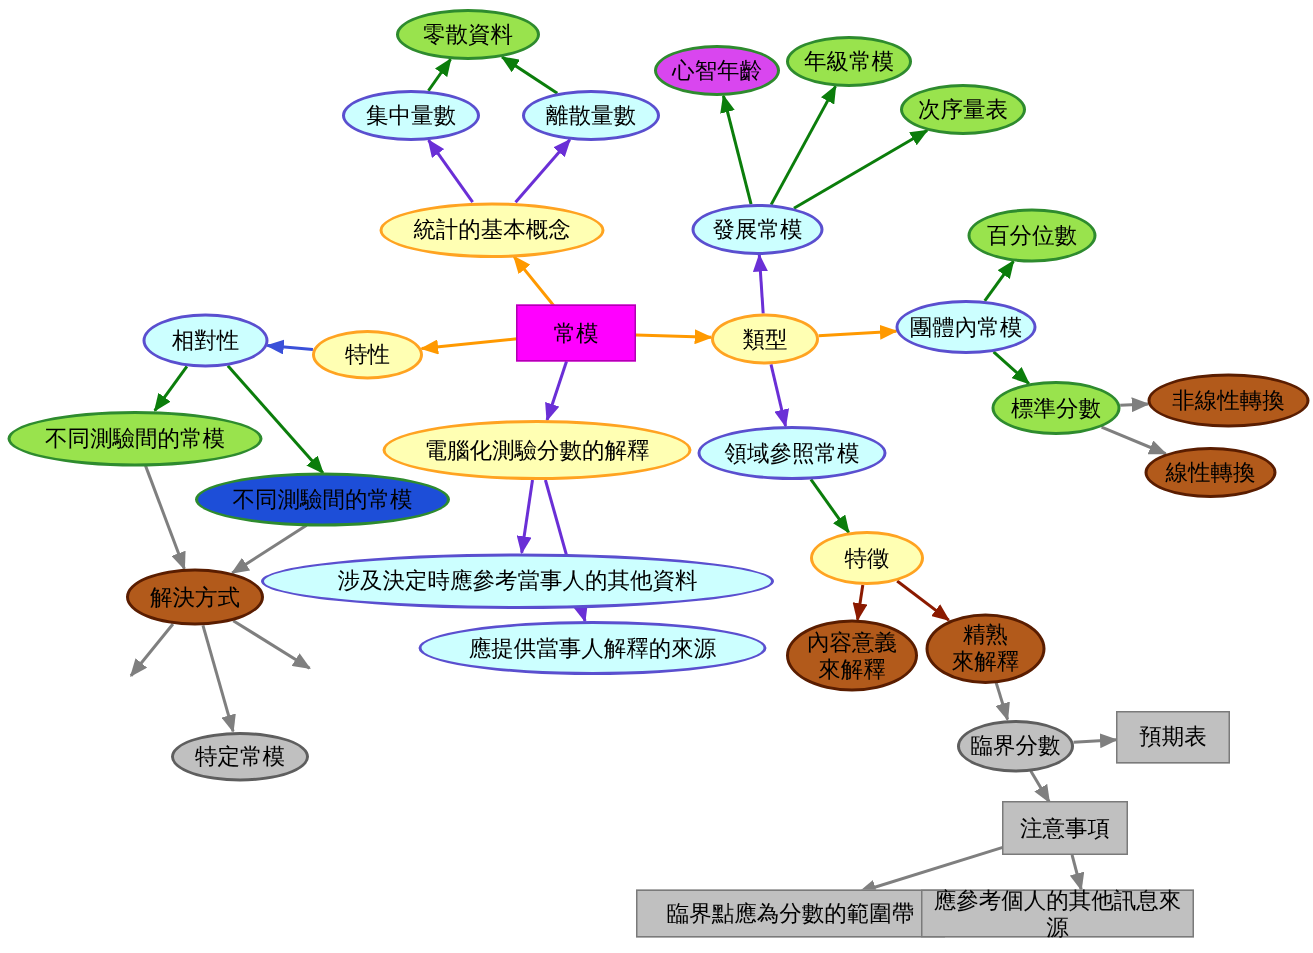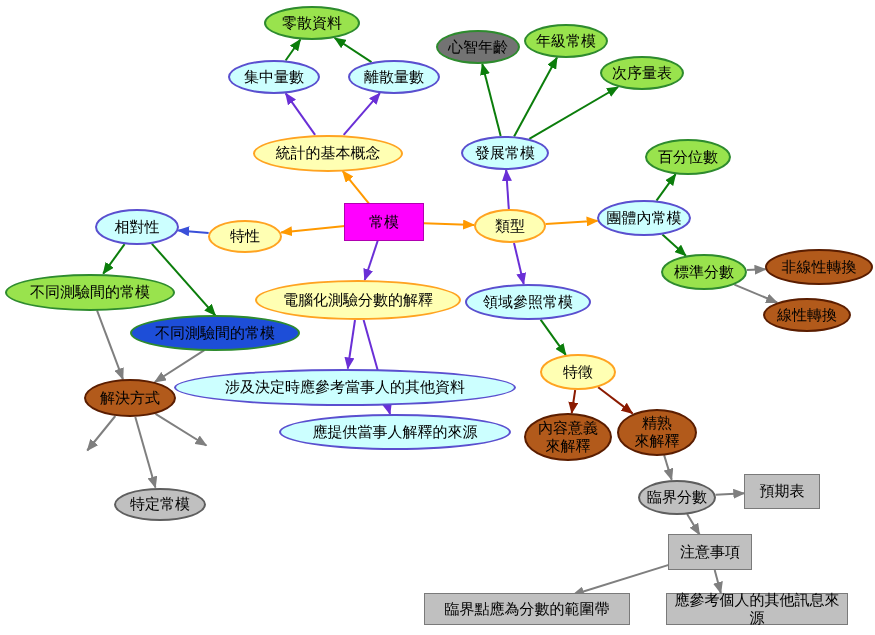--- a/index.html
+++ b/index.html
@@ -120,21 +120,21 @@
     </div>
     <div class="node" style="left: 264px; top: 6px; width: 96px; height: 34px; background: rgb(153, 227, 77); border-color: rgb(46, 139, 46); color: rgb(0, 0, 0);">
       <span>零散資料</span>
     </div>
     <div class="node" style="left: 228px; top: 60px; width: 92px; height: 34px; background: rgb(204, 255, 255); border-color: rgb(90, 79, 207); color: rgb(0, 0, 0);">
       <span>集中量數</span>
     </div>
     <div class="node" style="left: 348px; top: 60px; width: 92px; height: 34px; background: rgb(204, 255, 255); border-color: rgb(90, 79, 207); color: rgb(0, 0, 0);">
       <span>離散量數</span>
     </div>
-    <div class="node" style="left: 436px; top: 30px; width: 84px; height: 34px; background: #737373; border-color: rgb(46, 139, 46); color: rgb(0, 0, 0);">
+    <div class="node" style="left: 436px; top: 30px; width: 84px; height: 34px; background: #d946ef; border-color: rgb(46, 139, 46); color: rgb(0, 0, 0);">
       <span>心智年齡</span>
     </div>
     <div class="node" style="left: 524px; top: 24px; width: 84px; height: 34px; background: rgb(153, 227, 77); border-color: rgb(46, 139, 46); color: rgb(0, 0, 0);">
       <span>年級常模</span>
     </div>
     <div class="node" style="left: 600px; top: 56px; width: 84px; height: 34px; background: rgb(153, 227, 77); border-color: rgb(46, 139, 46); color: rgb(0, 0, 0);">
       <span>次序量表</span>
     </div>
     <div class="node" style="left: 461px; top: 136px; width: 88px; height: 34px; background: rgb(204, 255, 255); border-color: rgb(90, 79, 207); color: rgb(0, 0, 0);">
       <span>發展常模</span>
@@ -191,16 +191,16 @@
     </div>
     <div class="node rect" style="left: 744px; top: 473.5px; width: 76px; height: 35px; background: rgb(192, 192, 192); border-color: rgb(122, 122, 122); color: rgb(0, 0, 0);">
       <span>預期表</span>
     </div>
     <div class="node rect" style="left: 668px; top: 534px; width: 84px; height: 36px; background: rgb(192, 192, 192); border-color: rgb(122, 122, 122); color: #000000;">
       <span>注意事項</span>
     </div>
     <div class="node rect" style="left: 424px; top: 593px; width: 206px; height: 32px; background: rgb(192, 192, 192); border-color: rgb(122, 122, 122); color: rgb(0, 0, 0);">
       <span>臨界點應為分數的範圍帶</span>
     </div>
-    <div class="node rect" style="left: 666px; top: 593px; width: 182px; height: 32px; background: rgb(192, 192, 192); border-color: rgb(122, 122, 122); color: rgb(0, 0, 0);">
+    <div class="node rect" style="left: 614px; top: 593px; width: 182px; height: 32px; background: rgb(192, 192, 192); border-color: rgb(122, 122, 122); color: rgb(0, 0, 0);">
       <span>應參考個人的其他訊息來源</span>
     </div>
   </div>
 
 </body></html>

